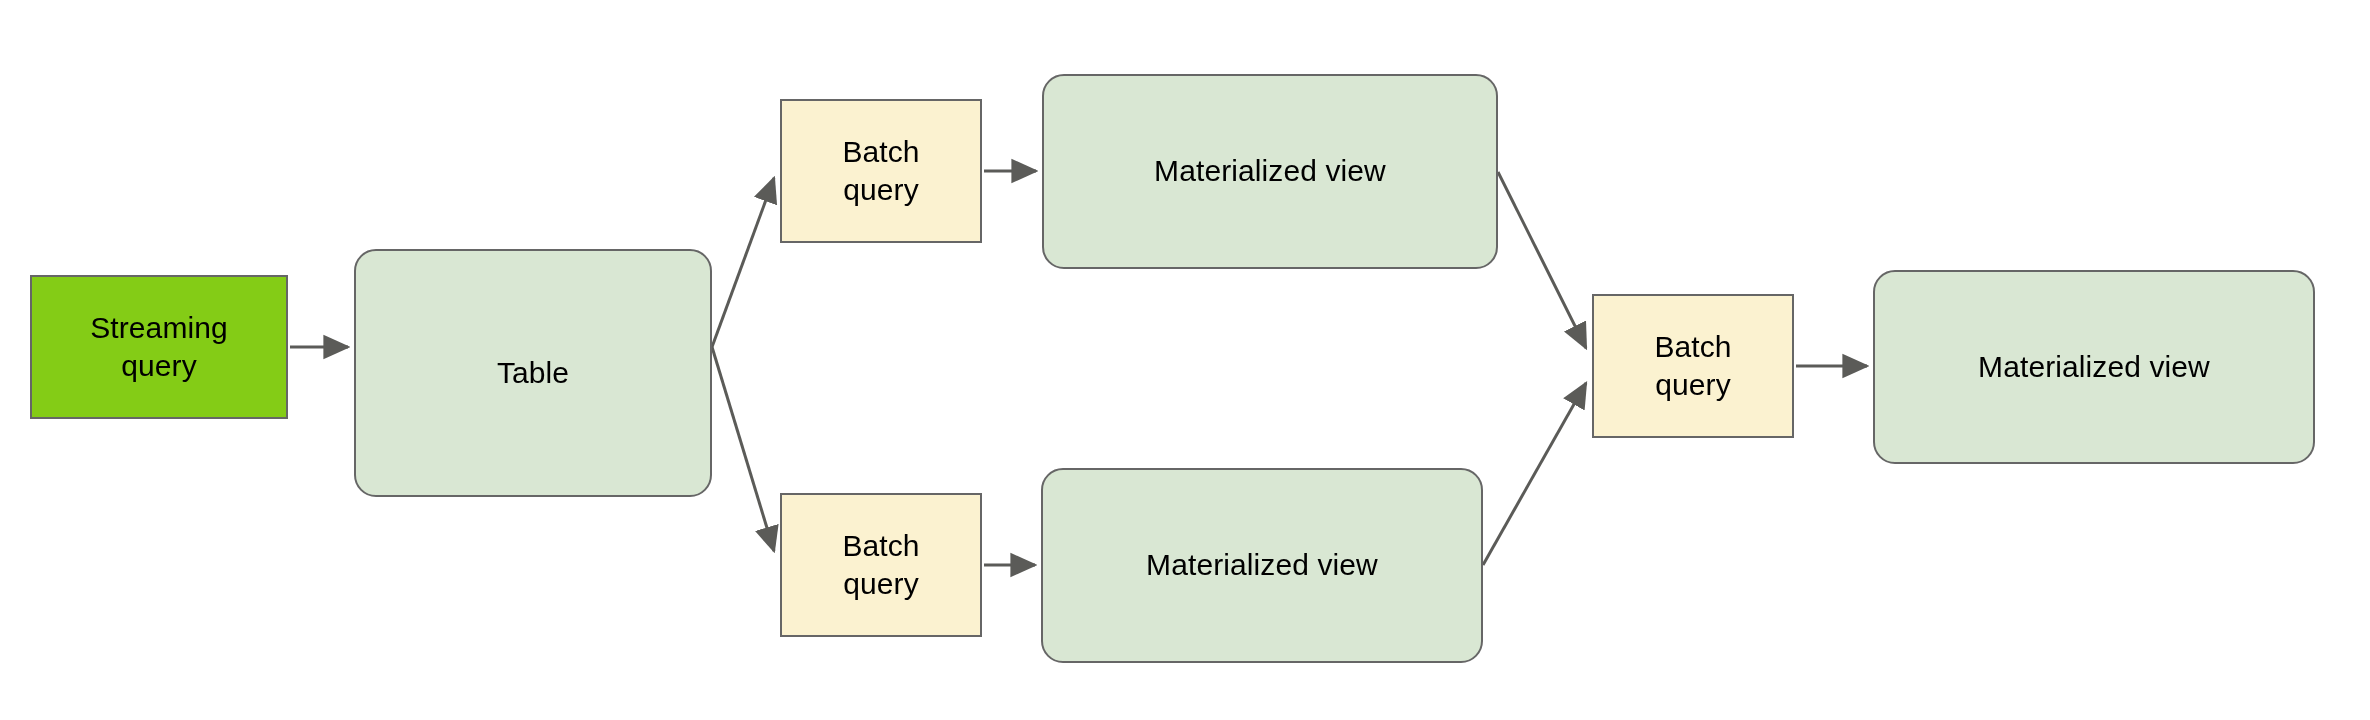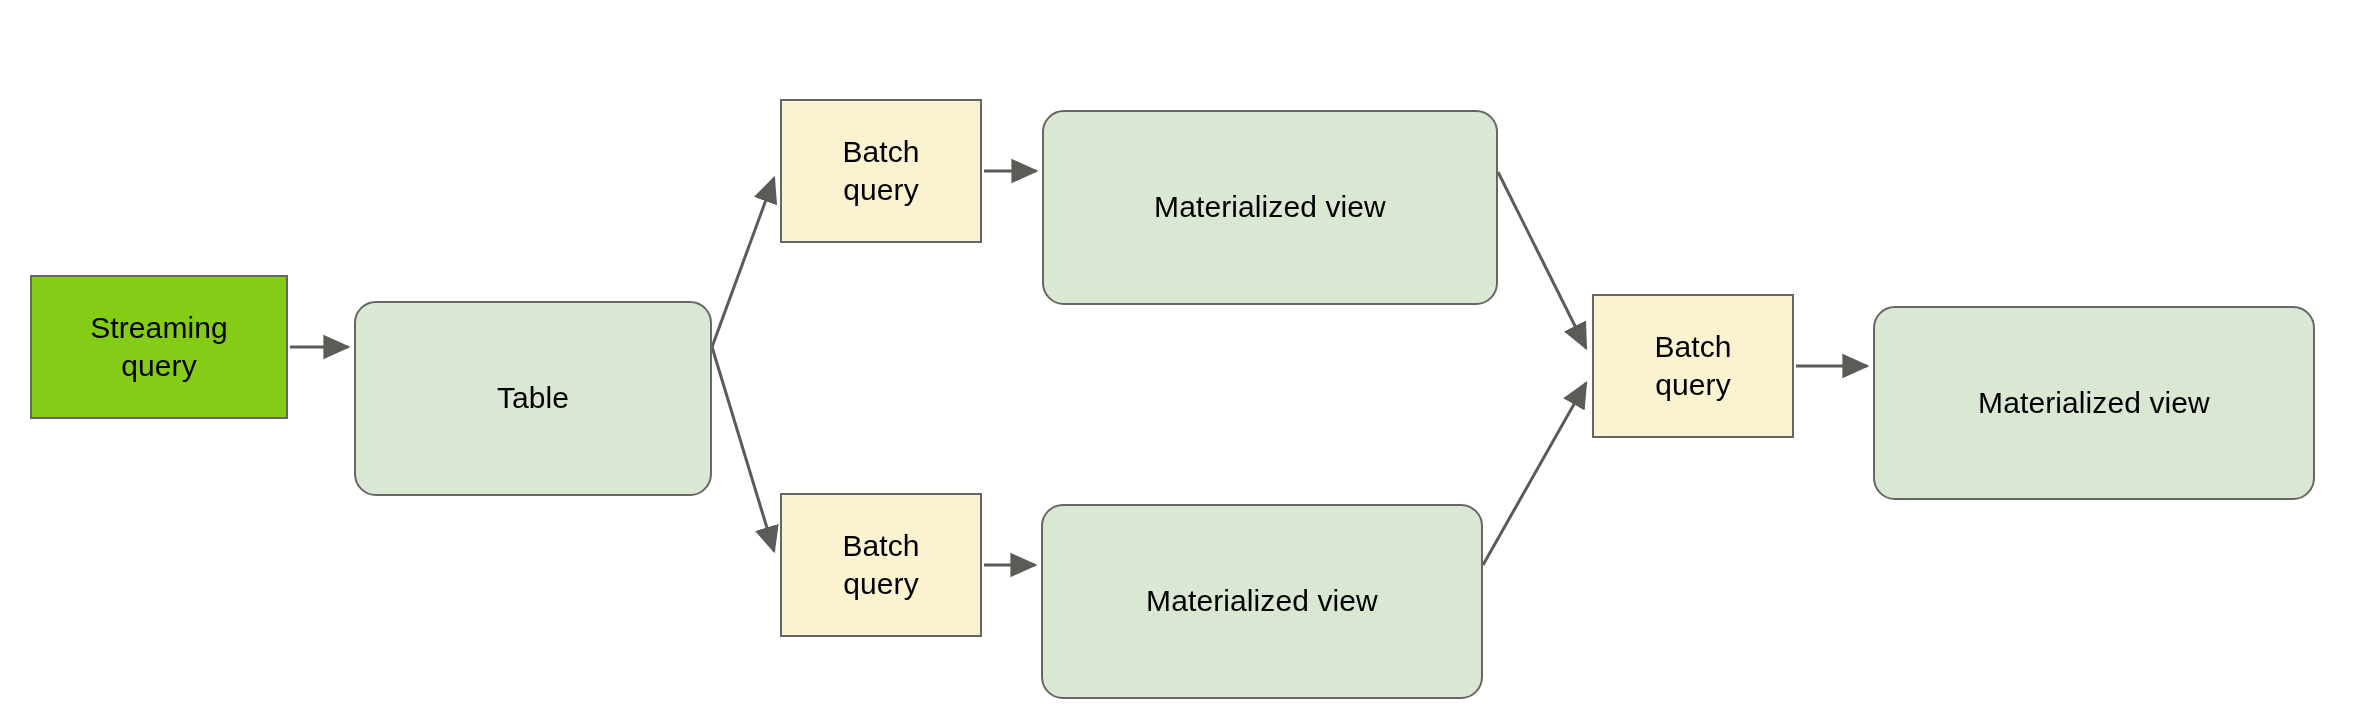--- a/index.html
+++ b/index.html
@@ -41,21 +41,20 @@
     letter-spacing: 0.1px;
     white-space: pre-line;
   }
   .node-query {
     background: #fbf2d0;
     border-radius: 0;
   }
   .node-data {
     background: #d9e7d3;
     border-radius: 22px;
-    margin-top: 36px;
   }
   .node-label {
     display: block;
     padding: 0 8px;
     white-space: pre-line;
   }
 </style>
 </head>
 <body>
 
@@ -75,21 +74,21 @@
         <line x1="984" y1="565" x2="1035" y2="565" stroke="#5b5b58" stroke-width="3" marker-end="url(#arrowhead)"></line>
         <line x1="1498" y1="172" x2="1586" y2="348" stroke="#5b5b58" stroke-width="3" marker-end="url(#arrowhead)"></line>
         <line x1="1483" y1="565" x2="1586" y2="383" stroke="#5b5b58" stroke-width="3" marker-end="url(#arrowhead)"></line>
         <line x1="1796" y1="366" x2="1867" y2="366" stroke="#5b5b58" stroke-width="3" marker-end="url(#arrowhead)"></line>
       </g>
   </svg>
 
   <div id="node-layer">
       <div class="node node-query" style="left: 30px; top: 275px; width: 258px; height: 144px; background: #84cc16; border-color: rgb(102, 102, 102); color: rgb(0, 0, 0); border-radius: 0px;"><span class="node-label">Streaming
 query</span></div>
-      <div class="node node-data" style="left: 354px; top: 265px; width: 358px; height: 195px; background: rgb(217, 231, 211); border-color: rgb(102, 102, 102); color: rgb(0, 0, 0);"><span class="node-label">Table</span></div>
+      <div class="node node-data" style="left: 354px; top: 249px; width: 358px; height: 248px; background: rgb(217, 231, 211); border-color: rgb(102, 102, 102); color: rgb(0, 0, 0);"><span class="node-label">Table</span></div>
       <div class="node node-query" style="left: 780px; top: 99px; width: 202px; height: 144px; background: rgb(251, 242, 208); border-color: rgb(102, 102, 102); color: rgb(0, 0, 0); border-radius: 0px;"><span class="node-label">Batch
 query</span></div>
       <div class="node node-data" style="left: 1042px; top: 74px; width: 456px; height: 195px; background: rgb(217, 231, 211); border-color: rgb(102, 102, 102); color: rgb(0, 0, 0);"><span class="node-label">Materialized view</span></div>
       <div class="node node-query" style="left: 780px; top: 493px; width: 202px; height: 144px; background: rgb(251, 242, 208); border-color: rgb(102, 102, 102); color: rgb(0, 0, 0); border-radius: 0px;"><span class="node-label">Batch
 query</span></div>
       <div class="node node-data" style="left: 1041px; top: 468px; width: 442px; height: 195px; background: rgb(217, 231, 211); border-color: rgb(102, 102, 102); color: rgb(0, 0, 0);"><span class="node-label">Materialized view</span></div>
       <div class="node node-query" style="left: 1592px; top: 294px; width: 202px; height: 144px; background: rgb(251, 242, 208); border-color: rgb(102, 102, 102); color: rgb(0, 0, 0); border-radius: 0px;"><span class="node-label">Batch
 query</span></div>
       <div class="node node-data" style="left: 1873px; top: 270px; width: 442px; height: 194px; background: rgb(217, 231, 211); border-color: rgb(102, 102, 102); color: rgb(0, 0, 0);"><span class="node-label">Materialized view</span></div>
     </div>

